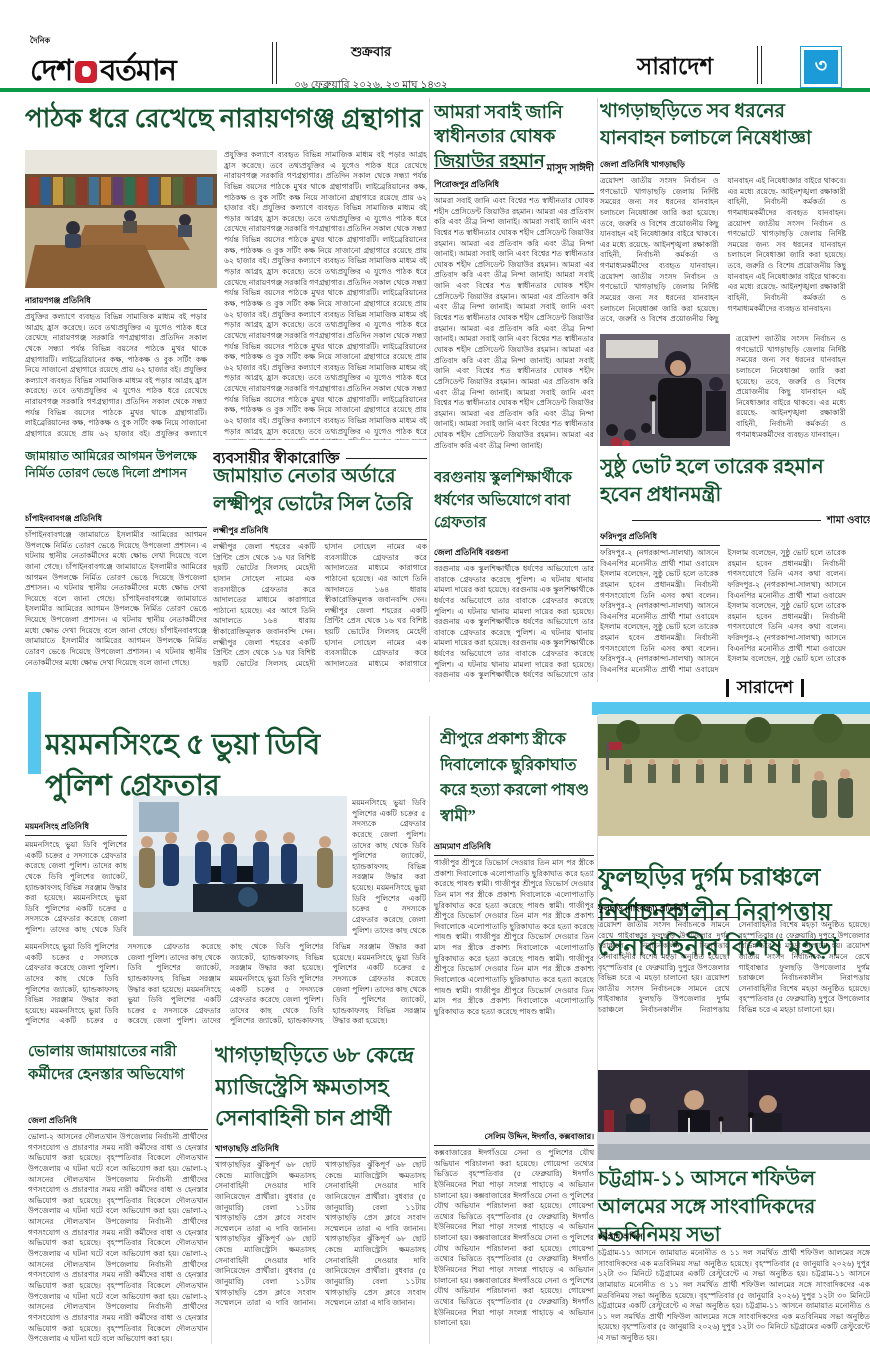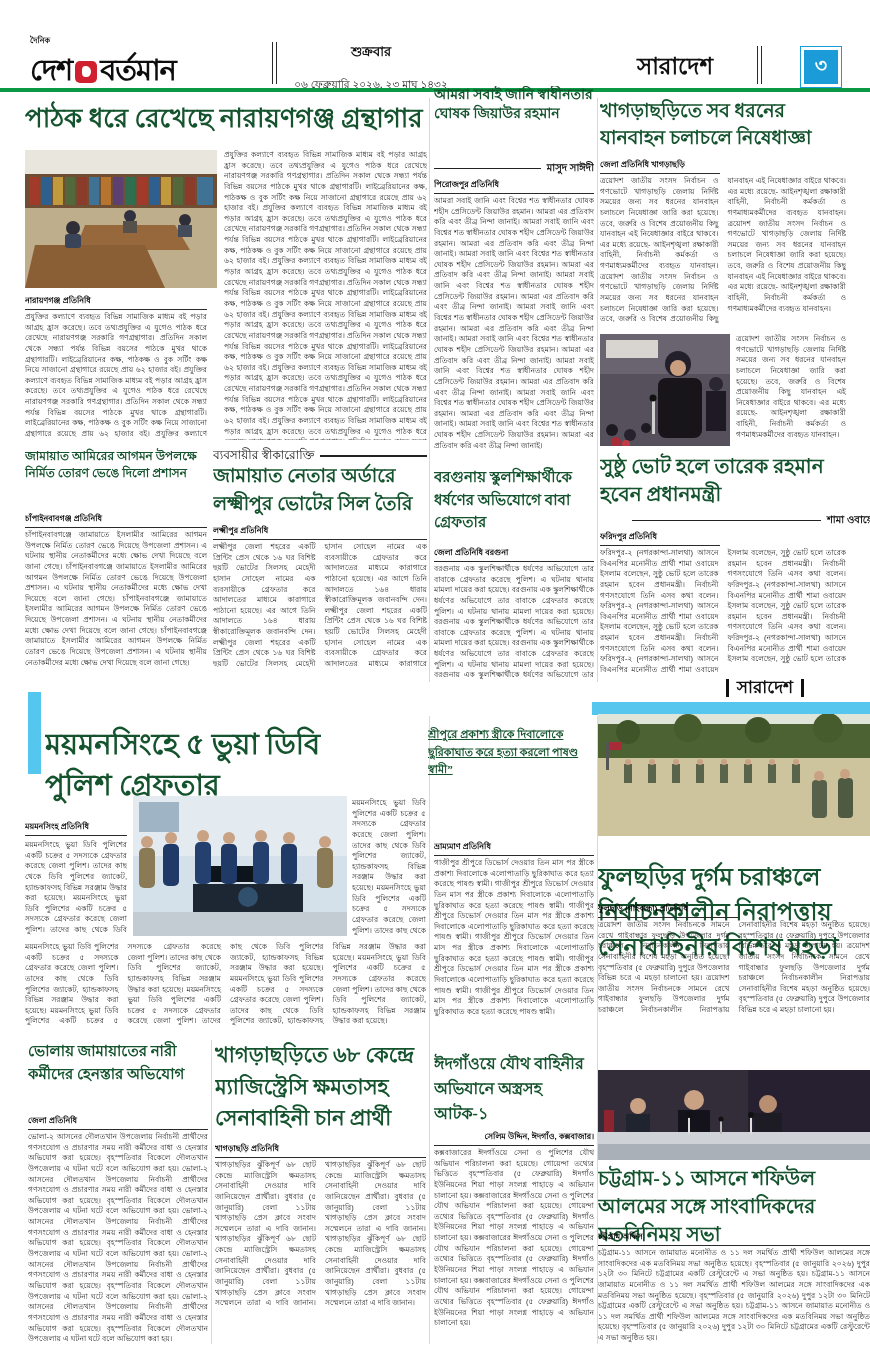--- a/index.html
+++ b/index.html
@@ -8,21 +8,21 @@
   .abs{position:absolute;overflow:hidden;}
   .headline{font-family:"Liberation Serif",serif;font-weight:700;color:#14532d;text-align:left;margin:0;}
   .body-text{font-size:7.5px;line-height:1.42;text-align:justify;color:#232323;word-break:break-word;}
   .cols2{column-count:2;column-gap:9px;}
   .cols4{column-count:4;column-gap:9px;}
   .byline{font-size:8px;font-weight:700;color:#000;border-bottom:1px solid #2a2a2a;padding-bottom:2px;}
   .author-row{display:flex;align-items:center;gap:6px;}
   .author-row .rule{flex:1;height:1px;background:#222;}
   .author-name{font-size:10px;font-weight:700;white-space:nowrap;}
   .kicker-row{display:flex;align-items:center;gap:6px;}
-  .kicker-text{font-size:12px;font-weight:400;white-space:nowrap;}
+  .kicker-text{font-size:15px;font-weight:700;white-space:nowrap;}
   .kicker-row .rule{flex:1;height:1.5px;background:#222;}
   .vline{position:absolute;width:1px;background:#d9d9d9;}
   .dblline{border-left:1.5px solid #2a2a2a;border-right:1.5px solid #2a2a2a;width:3px;}
   .logo-daily{font-size:8px;font-weight:700;color:#111;}
   .logo-row{display:flex;align-items:center;gap:3px;}
   .logo-part{font-size:29px;font-weight:800;color:#0d0d0d;letter-spacing:-1px;font-family:"Liberation Serif",serif;}
   .logo-mark{width:22px;height:22px;border-radius:5px;background:#d01f2e;display:inline-flex;align-items:center;justify-content:center;}
   .logo-mark::after{content:"";width:9px;height:11px;background:#fff;border-radius:40% 60% 55% 45%;}
   .weekday{font-size:13px;font-weight:700;text-align:center;}
   .dateline{font-size:10.5px;text-align:center;margin-top:14px;}
@@ -111,21 +111,21 @@
   <div class="abs body-text" style="left:25px;top:530px;width:182px;height:150px;">চাঁপাইনবাবগঞ্জে জামায়াতে ইসলামীর আমিরের আগমন উপলক্ষে নির্মিত তোরণ ভেঙে দিয়েছে উপজেলা প্রশাসন। এ ঘটনায় স্থানীয় নেতাকর্মীদের মধ্যে ক্ষোভ দেখা দিয়েছে বলে জানা গেছে। চাঁপাইনবাবগঞ্জে জামায়াতে ইসলামীর আমিরের আগমন উপলক্ষে নির্মিত তোরণ ভেঙে দিয়েছে উপজেলা প্রশাসন। এ ঘটনায় স্থানীয় নেতাকর্মীদের মধ্যে ক্ষোভ দেখা দিয়েছে বলে জানা গেছে। চাঁপাইনবাবগঞ্জে জামায়াতে ইসলামীর আমিরের আগমন উপলক্ষে নির্মিত তোরণ ভেঙে দিয়েছে উপজেলা প্রশাসন। এ ঘটনায় স্থানীয় নেতাকর্মীদের মধ্যে ক্ষোভ দেখা দিয়েছে বলে জানা গেছে। চাঁপাইনবাবগঞ্জে জামায়াতে ইসলামীর আমিরের আগমন উপলক্ষে নির্মিত তোরণ ভেঙে দিয়েছে উপজেলা প্রশাসন। এ ঘটনায় স্থানীয় নেতাকর্মীদের মধ্যে ক্ষোভ দেখা দিয়েছে বলে জানা গেছে। </div>
 
   <div class="abs kicker-row" style="left:213px;top:446px;width:214px;">
     <span class="kicker-text">ব্যবসায়ীর স্বীকারোক্তি</span>
       <span class="rule"></span>
   </div>
   <h3 class="abs headline" style="left:213px;top:462px;width:214px;font-size:19px;line-height:1.45;">জামায়াত নেতার অর্ডারে লক্ষ্মীপুর ভোটের সিল তৈরি</h3>
   <div class="abs byline" style="left:213px;top:524px;width:214px;">লক্ষ্মীপুর প্রতিনিধি</div>
   <div class="abs body-text cols2" style="left:213px;top:542px;width:214px;height:138px;">লক্ষ্মীপুর জেলা শহরের একটি প্রিন্টিং প্রেস থেকে ১৬ ঘর বিশিষ্ট ছয়টি ভোটের সিলসহ মেহেদী হাসান সোহেল নামের এক ব্যবসায়ীকে গ্রেফতার করে আদালতের মাধ্যমে কারাগারে পাঠানো হয়েছে। এর আগে তিনি আদালতে ১৬৪ ধারায় স্বীকারোক্তিমূলক জবানবন্দি দেন। লক্ষ্মীপুর জেলা শহরের একটি প্রিন্টিং প্রেস থেকে ১৬ ঘর বিশিষ্ট ছয়টি ভোটের সিলসহ মেহেদী হাসান সোহেল নামের এক ব্যবসায়ীকে গ্রেফতার করে আদালতের মাধ্যমে কারাগারে পাঠানো হয়েছে। এর আগে তিনি আদালতে ১৬৪ ধারায় স্বীকারোক্তিমূলক জবানবন্দি দেন। লক্ষ্মীপুর জেলা শহরের একটি প্রিন্টিং প্রেস থেকে ১৬ ঘর বিশিষ্ট ছয়টি ভোটের সিলসহ মেহেদী হাসান সোহেল নামের এক ব্যবসায়ীকে গ্রেফতার করে আদালতের মাধ্যমে কারাগারে পাঠানো হয়েছে। এর আগে তিনি আদালতে ১৬৪ ধারায় স্বীকারোক্তিমূলক জবানবন্দি দেন। </div>
 
-  <h3 class="abs headline" style="left:434px;top:86px;width:160px;font-size:14px;line-height:1.35;">আমরা সবাই জানি স্বাধীনতার ঘোষক জিয়াউর রহমান</h3>
+  <h3 class="abs headline" style="left:434px;top:100px;width:160px;font-size:18px;line-height:1.35;">আমরা সবাই জানি স্বাধীনতার ঘোষক জিয়াউর রহমান</h3>
   <div class="abs author-row" style="left:434px;top:160px;width:160px;">
     <span class="rule"></span>
       <span class="author-name">মাসুদ সাঈদী</span>
   </div>
   <div class="abs byline" style="left:434px;top:178px;width:160px;">পিরোজপুর প্রতিনিধি</div>
   <div class="abs body-text" style="left:434px;top:196px;width:160px;height:262px;">আমরা সবাই জানি এবং বিশ্বের শত স্বাধীনতার ঘোষক শহীদ প্রেসিডেন্ট জিয়াউর রহমান। আমরা এর প্রতিবাদ করি এবং তীব্র নিন্দা জানাই। আমরা সবাই জানি এবং বিশ্বের শত স্বাধীনতার ঘোষক শহীদ প্রেসিডেন্ট জিয়াউর রহমান। আমরা এর প্রতিবাদ করি এবং তীব্র নিন্দা জানাই। আমরা সবাই জানি এবং বিশ্বের শত স্বাধীনতার ঘোষক শহীদ প্রেসিডেন্ট জিয়াউর রহমান। আমরা এর প্রতিবাদ করি এবং তীব্র নিন্দা জানাই। আমরা সবাই জানি এবং বিশ্বের শত স্বাধীনতার ঘোষক শহীদ প্রেসিডেন্ট জিয়াউর রহমান। আমরা এর প্রতিবাদ করি এবং তীব্র নিন্দা জানাই। আমরা সবাই জানি এবং বিশ্বের শত স্বাধীনতার ঘোষক শহীদ প্রেসিডেন্ট জিয়াউর রহমান। আমরা এর প্রতিবাদ করি এবং তীব্র নিন্দা জানাই। আমরা সবাই জানি এবং বিশ্বের শত স্বাধীনতার ঘোষক শহীদ প্রেসিডেন্ট জিয়াউর রহমান। আমরা এর প্রতিবাদ করি এবং তীব্র নিন্দা জানাই। আমরা সবাই জানি এবং বিশ্বের শত স্বাধীনতার ঘোষক শহীদ প্রেসিডেন্ট জিয়াউর রহমান। আমরা এর প্রতিবাদ করি এবং তীব্র নিন্দা জানাই। আমরা সবাই জানি এবং বিশ্বের শত স্বাধীনতার ঘোষক শহীদ প্রেসিডেন্ট জিয়াউর রহমান। আমরা এর প্রতিবাদ করি এবং তীব্র নিন্দা জানাই। আমরা সবাই জানি এবং বিশ্বের শত স্বাধীনতার ঘোষক শহীদ প্রেসিডেন্ট জিয়াউর রহমান। আমরা এর প্রতিবাদ করি এবং তীব্র নিন্দা জানাই। </div>
 
   <h3 class="abs headline" style="left:434px;top:466px;width:160px;font-size:15px;line-height:1.5;">বরগুনায় স্কুলশিক্ষার্থীকে ধর্ষণের অভিযোগে বাবা গ্রেফতার</h3>
   <div class="abs byline" style="left:434px;top:546px;width:160px;">জেলা প্রতিনিধি বরগুনা</div>
   <div class="abs body-text" style="left:434px;top:564px;width:160px;height:116px;">বরগুনায় এক স্কুলশিক্ষার্থীকে ধর্ষণের অভিযোগে তার বাবাকে গ্রেফতার করেছে পুলিশ। এ ঘটনায় থানায় মামলা দায়ের করা হয়েছে। বরগুনায় এক স্কুলশিক্ষার্থীকে ধর্ষণের অভিযোগে তার বাবাকে গ্রেফতার করেছে পুলিশ। এ ঘটনায় থানায় মামলা দায়ের করা হয়েছে। বরগুনায় এক স্কুলশিক্ষার্থীকে ধর্ষণের অভিযোগে তার বাবাকে গ্রেফতার করেছে পুলিশ। এ ঘটনায় থানায় মামলা দায়ের করা হয়েছে। বরগুনায় এক স্কুলশিক্ষার্থীকে ধর্ষণের অভিযোগে তার বাবাকে গ্রেফতার করেছে পুলিশ। এ ঘটনায় থানায় মামলা দায়ের করা হয়েছে। বরগুনায় এক স্কুলশিক্ষার্থীকে ধর্ষণের অভিযোগে তার বাবাকে গ্রেফতার করেছে পুলিশ। এ ঘটনায় থানায় মামলা দায়ের করা হয়েছে। </div>
@@ -207,25 +207,24 @@
   <div class="abs body-text cols4" style="left:25px;top:942px;width:401px;height:92px;">ময়মনসিংহে ভুয়া ডিবি পুলিশের একটি চক্রের ৫ সদস্যকে গ্রেফতার করেছে জেলা পুলিশ। তাদের কাছ থেকে ডিবি পুলিশের জ্যাকেট, হ্যান্ডকাফসহ বিভিন্ন সরঞ্জাম উদ্ধার করা হয়েছে। ময়মনসিংহে ভুয়া ডিবি পুলিশের একটি চক্রের ৫ সদস্যকে গ্রেফতার করেছে জেলা পুলিশ। তাদের কাছ থেকে ডিবি পুলিশের জ্যাকেট, হ্যান্ডকাফসহ বিভিন্ন সরঞ্জাম উদ্ধার করা হয়েছে। ময়মনসিংহে ভুয়া ডিবি পুলিশের একটি চক্রের ৫ সদস্যকে গ্রেফতার করেছে জেলা পুলিশ। তাদের কাছ থেকে ডিবি পুলিশের জ্যাকেট, হ্যান্ডকাফসহ বিভিন্ন সরঞ্জাম উদ্ধার করা হয়েছে। ময়মনসিংহে ভুয়া ডিবি পুলিশের একটি চক্রের ৫ সদস্যকে গ্রেফতার করেছে জেলা পুলিশ। তাদের কাছ থেকে ডিবি পুলিশের জ্যাকেট, হ্যান্ডকাফসহ বিভিন্ন সরঞ্জাম উদ্ধার করা হয়েছে। ময়মনসিংহে ভুয়া ডিবি পুলিশের একটি চক্রের ৫ সদস্যকে গ্রেফতার করেছে জেলা পুলিশ। তাদের কাছ থেকে ডিবি পুলিশের জ্যাকেট, হ্যান্ডকাফসহ বিভিন্ন সরঞ্জাম উদ্ধার করা হয়েছে। </div>
 
   <h3 class="abs headline" style="left:28px;top:1040px;width:180px;font-size:15px;line-height:1.5;">ভোলায় জামায়াতের নারী কর্মীদের হেনস্তার অভিযোগ</h3>
   <div class="abs byline" style="left:28px;top:1114px;width:180px;">জেলা প্রতিনিধি</div>
   <div class="abs body-text" style="left:28px;top:1132px;width:180px;height:210px;">ভোলা-২ আসনের দৌলতখান উপজেলায় নির্বাচনী প্রার্থীদের গণসংযোগ ও প্রচারণার সময় নারী কর্মীদের বাধা ও হেনস্তার অভিযোগ করা হয়েছে। বৃহস্পতিবার বিকেলে দৌলতখান উপজেলায় এ ঘটনা ঘটে বলে অভিযোগ করা হয়। ভোলা-২ আসনের দৌলতখান উপজেলায় নির্বাচনী প্রার্থীদের গণসংযোগ ও প্রচারণার সময় নারী কর্মীদের বাধা ও হেনস্তার অভিযোগ করা হয়েছে। বৃহস্পতিবার বিকেলে দৌলতখান উপজেলায় এ ঘটনা ঘটে বলে অভিযোগ করা হয়। ভোলা-২ আসনের দৌলতখান উপজেলায় নির্বাচনী প্রার্থীদের গণসংযোগ ও প্রচারণার সময় নারী কর্মীদের বাধা ও হেনস্তার অভিযোগ করা হয়েছে। বৃহস্পতিবার বিকেলে দৌলতখান উপজেলায় এ ঘটনা ঘটে বলে অভিযোগ করা হয়। ভোলা-২ আসনের দৌলতখান উপজেলায় নির্বাচনী প্রার্থীদের গণসংযোগ ও প্রচারণার সময় নারী কর্মীদের বাধা ও হেনস্তার অভিযোগ করা হয়েছে। বৃহস্পতিবার বিকেলে দৌলতখান উপজেলায় এ ঘটনা ঘটে বলে অভিযোগ করা হয়। ভোলা-২ আসনের দৌলতখান উপজেলায় নির্বাচনী প্রার্থীদের গণসংযোগ ও প্রচারণার সময় নারী কর্মীদের বাধা ও হেনস্তার অভিযোগ করা হয়েছে। বৃহস্পতিবার বিকেলে দৌলতখান উপজেলায় এ ঘটনা ঘটে বলে অভিযোগ করা হয়। </div>
 
   <h3 class="abs headline" style="left:215px;top:1040px;width:211px;font-size:21px;line-height:1.5;">খাগড়াছড়িতে ৬৮ কেন্দ্রে ম্যাজিস্ট্রেসি ক্ষমতাসহ সেনাবাহিনী চান প্রার্থী</h3>
   <div class="abs byline" style="left:215px;top:1142px;width:211px;">খাগড়াছড়ি প্রতিনিধি</div>
   <div class="abs body-text cols2" style="left:215px;top:1160px;width:211px;height:182px;">খাগড়াছড়ির ঝুঁকিপূর্ণ ৬৮ ছোট কেন্দ্রে ম্যাজিস্ট্রেসি ক্ষমতাসহ সেনাবাহিনী দেওয়ার দাবি জানিয়েছেন প্রার্থীরা। বুধবার (৫ জানুয়ারি) বেলা ১১টায় খাগড়াছড়ি প্রেস ক্লাবে সংবাদ সম্মেলনে তারা এ দাবি জানান। খাগড়াছড়ির ঝুঁকিপূর্ণ ৬৮ ছোট কেন্দ্রে ম্যাজিস্ট্রেসি ক্ষমতাসহ সেনাবাহিনী দেওয়ার দাবি জানিয়েছেন প্রার্থীরা। বুধবার (৫ জানুয়ারি) বেলা ১১টায় খাগড়াছড়ি প্রেস ক্লাবে সংবাদ সম্মেলনে তারা এ দাবি জানান। খাগড়াছড়ির ঝুঁকিপূর্ণ ৬৮ ছোট কেন্দ্রে ম্যাজিস্ট্রেসি ক্ষমতাসহ সেনাবাহিনী দেওয়ার দাবি জানিয়েছেন প্রার্থীরা। বুধবার (৫ জানুয়ারি) বেলা ১১টায় খাগড়াছড়ি প্রেস ক্লাবে সংবাদ সম্মেলনে তারা এ দাবি জানান। খাগড়াছড়ির ঝুঁকিপূর্ণ ৬৮ ছোট কেন্দ্রে ম্যাজিস্ট্রেসি ক্ষমতাসহ সেনাবাহিনী দেওয়ার দাবি জানিয়েছেন প্রার্থীরা। বুধবার (৫ জানুয়ারি) বেলা ১১টায় খাগড়াছড়ি প্রেস ক্লাবে সংবাদ সম্মেলনে তারা এ দাবি জানান। </div>
 
-  <h3 class="abs headline" style="left:428px;top:726px;width:160px;font-size:11px;line-height:1.6;text-decoration:underline;">শ্রীপুরে প্রকাশ্য স্ত্রীকে দিবালোকে ছুরিকাঘাত করে হত্যা করলো পাষণ্ড স্বামী”</h3>
+  <h3 class="abs headline" style="left:440px;top:726px;width:160px;font-size:16px;line-height:1.6;">শ্রীপুরে প্রকাশ্য স্ত্রীকে দিবালোকে ছুরিকাঘাত করে হত্যা করলো পাষণ্ড স্বামী”</h3>
   <div class="abs byline" style="left:434px;top:840px;width:160px;">ভ্রাম্যমাণ প্রতিনিধি</div>
   <div class="abs body-text" style="left:434px;top:858px;width:160px;height:184px;">গাজীপুর শ্রীপুরে ডিভোর্স দেওয়ার তিন মাস পর স্ত্রীকে প্রকাশ্য দিবালোকে এলোপাতাড়ি ছুরিকাঘাত করে হত্যা করেছে পাষণ্ড স্বামী। গাজীপুর শ্রীপুরে ডিভোর্স দেওয়ার তিন মাস পর স্ত্রীকে প্রকাশ্য দিবালোকে এলোপাতাড়ি ছুরিকাঘাত করে হত্যা করেছে পাষণ্ড স্বামী। গাজীপুর শ্রীপুরে ডিভোর্স দেওয়ার তিন মাস পর স্ত্রীকে প্রকাশ্য দিবালোকে এলোপাতাড়ি ছুরিকাঘাত করে হত্যা করেছে পাষণ্ড স্বামী। গাজীপুর শ্রীপুরে ডিভোর্স দেওয়ার তিন মাস পর স্ত্রীকে প্রকাশ্য দিবালোকে এলোপাতাড়ি ছুরিকাঘাত করে হত্যা করেছে পাষণ্ড স্বামী। গাজীপুর শ্রীপুরে ডিভোর্স দেওয়ার তিন মাস পর স্ত্রীকে প্রকাশ্য দিবালোকে এলোপাতাড়ি ছুরিকাঘাত করে হত্যা করেছে পাষণ্ড স্বামী। গাজীপুর শ্রীপুরে ডিভোর্স দেওয়ার তিন মাস পর স্ত্রীকে প্রকাশ্য দিবালোকে এলোপাতাড়ি ছুরিকাঘাত করে হত্যা করেছে পাষণ্ড স্বামী। </div>
 
-  <h3 class="abs headline" style="left:434px;top:1052px;width:160px;font-size:16px;line-height:1.55;">ঈদগাঁওয়ে যৌথ বাহিনীর অভিযানে অস্ত্রসহ আটক-১</h3>
   <div class="abs byline" style="left:434px;top:1130px;width:160px;text-align:right;">সেলিম উদ্দিন, ঈদগাঁও, কক্সবাজার।</div>
   <div class="abs body-text" style="left:434px;top:1148px;width:160px;height:194px;">কক্সবাজারের ঈদগাঁওয়ে সেনা ও পুলিশের যৌথ অভিযান পরিচালনা করা হয়েছে। গোয়েন্দা তথ্যের ভিত্তিতে বৃহস্পতিবার (৫ ফেব্রুয়ারি) ঈদগাঁও ইউনিয়নের শিয়া পাড়া সংলগ্ন পাহাড়ে এ অভিযান চালানো হয়। কক্সবাজারের ঈদগাঁওয়ে সেনা ও পুলিশের যৌথ অভিযান পরিচালনা করা হয়েছে। গোয়েন্দা তথ্যের ভিত্তিতে বৃহস্পতিবার (৫ ফেব্রুয়ারি) ঈদগাঁও ইউনিয়নের শিয়া পাড়া সংলগ্ন পাহাড়ে এ অভিযান চালানো হয়। কক্সবাজারের ঈদগাঁওয়ে সেনা ও পুলিশের যৌথ অভিযান পরিচালনা করা হয়েছে। গোয়েন্দা তথ্যের ভিত্তিতে বৃহস্পতিবার (৫ ফেব্রুয়ারি) ঈদগাঁও ইউনিয়নের শিয়া পাড়া সংলগ্ন পাহাড়ে এ অভিযান চালানো হয়। কক্সবাজারের ঈদগাঁওয়ে সেনা ও পুলিশের যৌথ অভিযান পরিচালনা করা হয়েছে। গোয়েন্দা তথ্যের ভিত্তিতে বৃহস্পতিবার (৫ ফেব্রুয়ারি) ঈদগাঁও ইউনিয়নের শিয়া পাড়া সংলগ্ন পাহাড়ে এ অভিযান চালানো হয়। </div>
 
   <div class="abs photo" style="left:598px;top:714px;width:272px;height:122px;">
     <svg viewBox="0 0 272 122" preserveAspectRatio="none">
       <rect width="272" height="122" fill="#dfe5d8"></rect>
       <rect y="10" width="272" height="34" fill="#4d6233"></rect>
       <circle cx="30" cy="18" r="12" fill="#3f5429"></circle>
         <circle cx="90" cy="14" r="14" fill="#465c2d"></circle>
         <circle cx="160" cy="16" r="13" fill="#3f5429"></circle>

